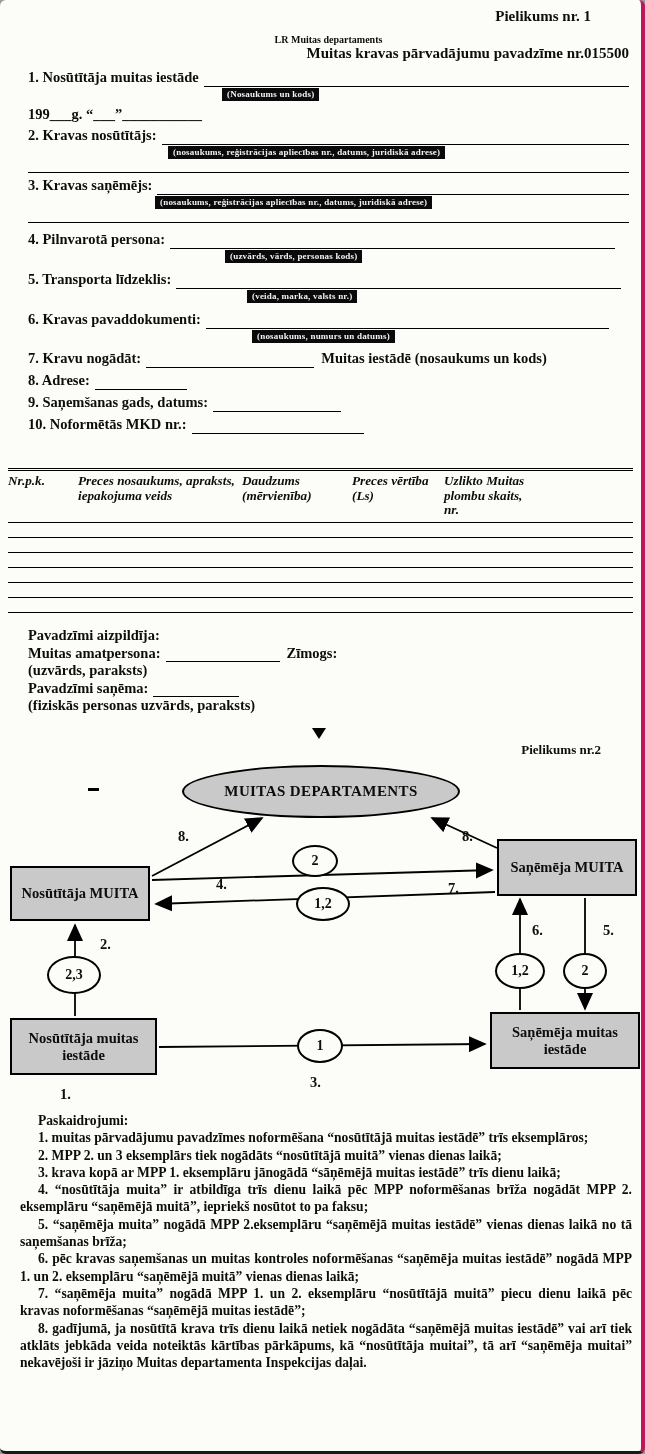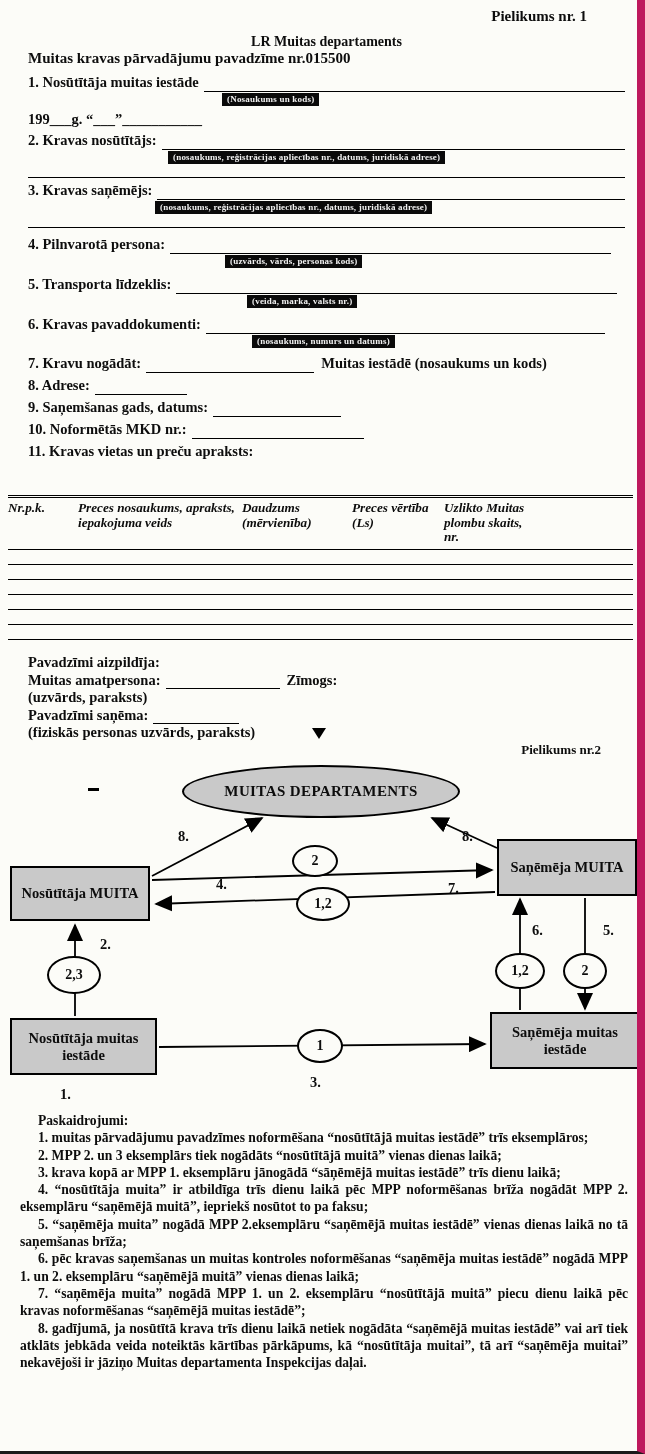--- a/index.html
+++ b/index.html
@@ -1,29 +1,30 @@
 <!DOCTYPE html>
 <html><head>
 <meta charset="utf-8">
 <style>
   * { margin:0; padding:0; box-sizing:border-box; }
   html,body { background:#9a9a9a; }
   .page {
     position:relative; width:645px; height:1454px; margin:0 auto;
     background:#fcfcf8; color:#0d0d0d;
     font-family:"Liberation Serif", serif; font-weight:bold;
-    border-right:8px solid #be185d; border-bottom:3px solid #1a1a1a;
+    border-right:4px solid #be185d; border-bottom:3px solid #1a1a1a;
     overflow:hidden;
+    border-radius:6px;
   }
 
   
   .form-section { position:absolute; top:0; left:0; right:0; padding:8px 12px 0 28px; }
   .annex1 { text-align:right; padding-right:38px; font-size:15px; }
-  .title1 { text-align:center; font-size:14px; margin-top:9px; }
-  .title2 { text-align:left; font-size:15px; }
+  .title1 { text-align:center; font-size:10px; margin-top:9px; }
+  .title2 { text-align:right; font-size:15px; }
 
   .frow { display:flex; align-items:flex-end; font-size:14.5px; line-height:19px; margin-top:3px; }
   .flabel { white-space:nowrap; }
   .bl { flex:1; border-bottom:1.6px solid #000; height:15px; margin-left:5px; }
   .bl.fixed { flex:none; }
   .hintrow { height:13px; margin-top:1px; }
   .hint {
     display:inline-block; background:#0a0a0a; color:#f2f2f2;
     font-size:9px; line-height:11px; padding:1px 5px; font-weight:bold;
     letter-spacing:0.2px; vertical-align:top;
@@ -157,23 +158,20 @@
     <div class="frow">
       <span class="flabel">9. Saņemšanas gads, datums:</span>
       <span class="bl fixed" style="width:128px"></span>
     </div>
 
     <div class="frow">
       <span class="flabel">10. Noformētās MKD nr.:</span>
       <span class="bl fixed" style="width:172px"></span>
     </div>
 
-    <div class="frow">
-      <span class="flabel">11. Kravas vietas un preču apraksts:</span>
-    </div>
 
     <div class="gtable">
       <div class="dblline"></div>
       <div class="thead">
         <div class="th c0">Nr.p.k.</div>
         <div class="th c2">Preces nosaukums, apraksts, iepakojuma veids</div>
         <div class="th c3">Daudzums (mērvienība)</div>
         <div class="th c4">Preces vērtība (Ls)</div>
         <div class="th c5">Uzlikto Muitas plombu skaits, nr.</div>
       </div>

